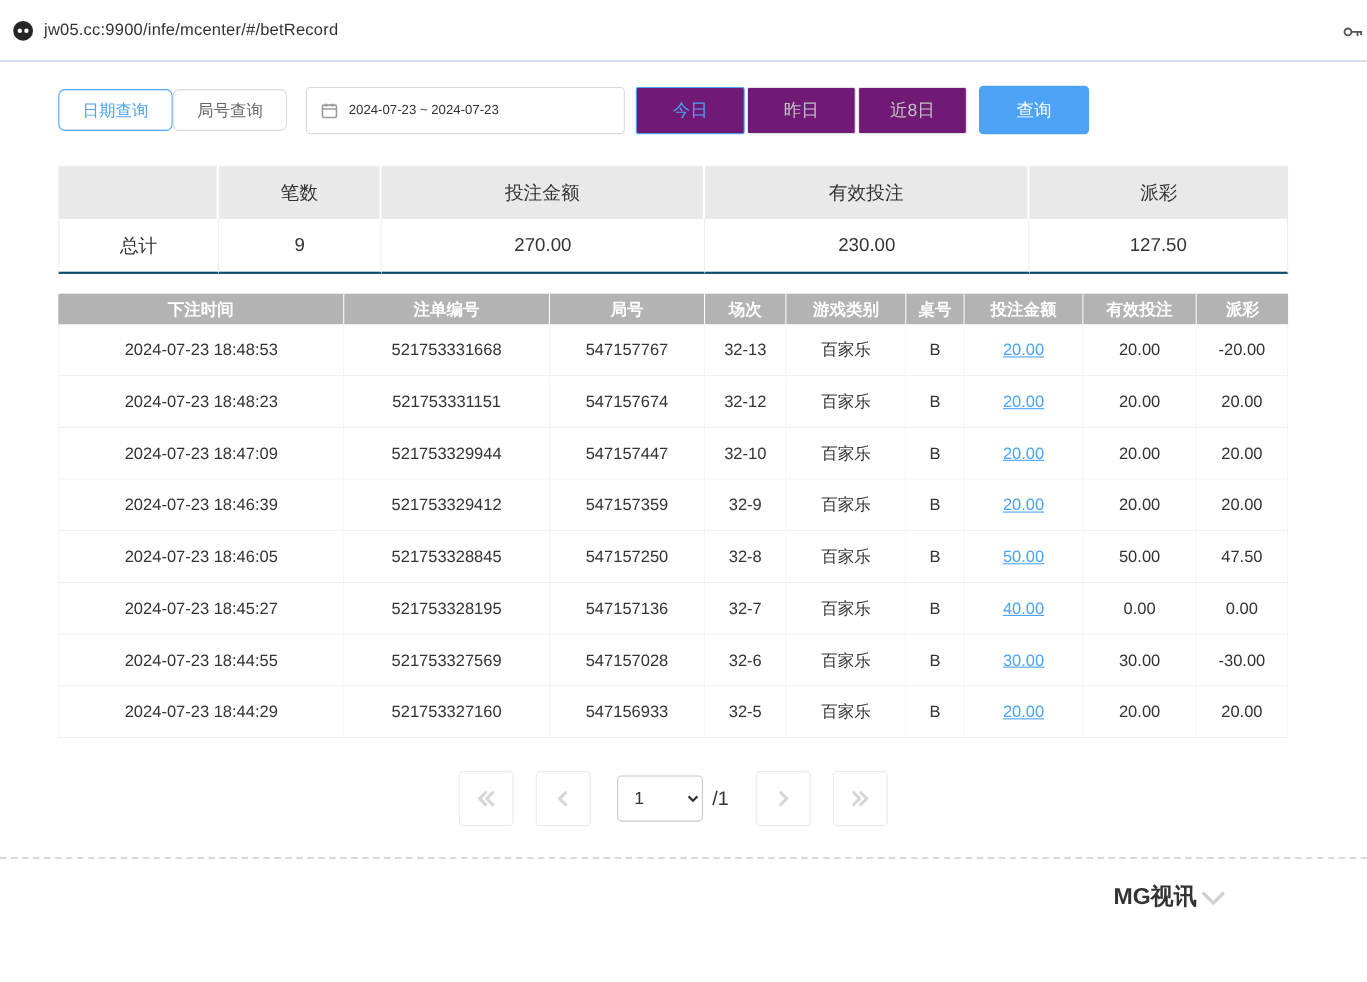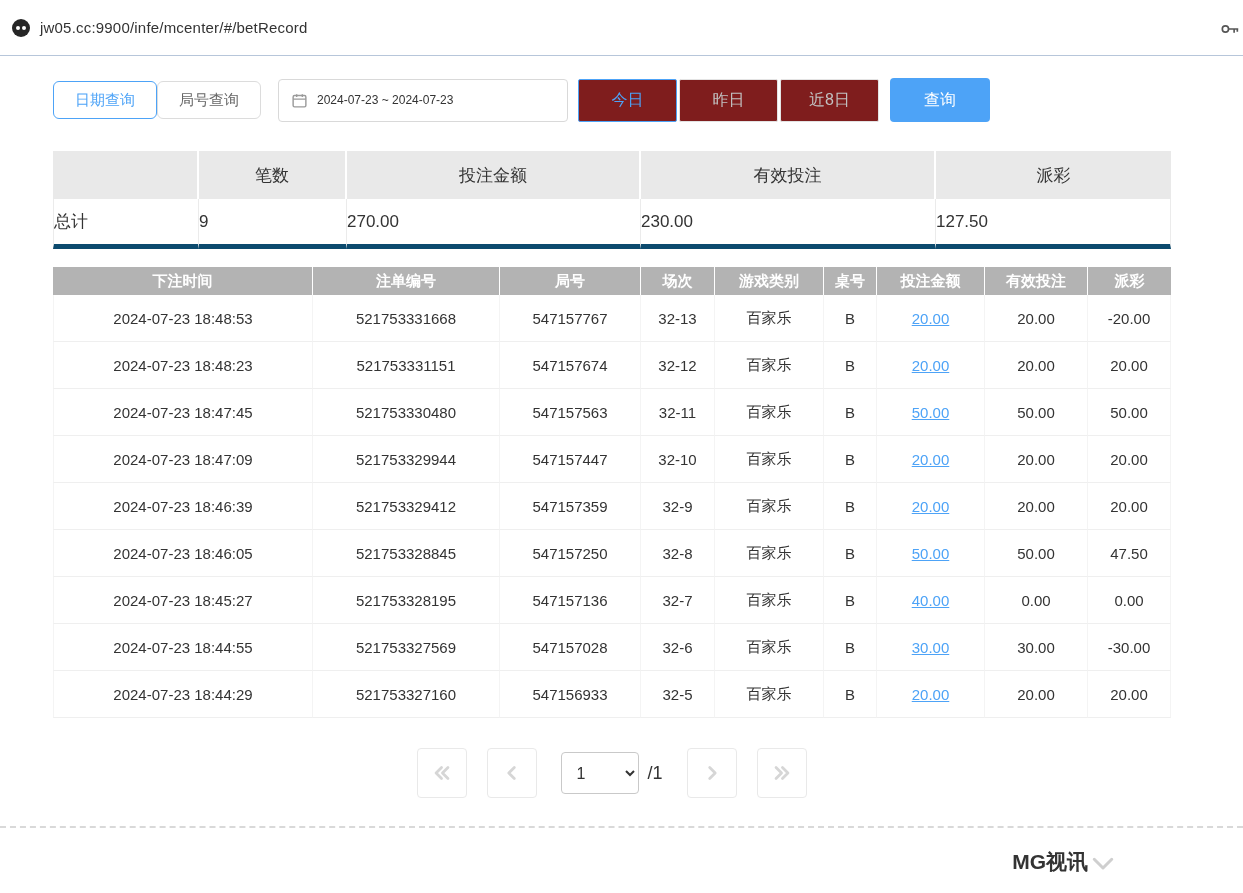--- a/index.html
+++ b/index.html
@@ -23,33 +23,33 @@
   
   .filter-row{display:flex;align-items:center;margin-bottom:29px;}
   .btn{cursor:pointer;background:#fff;font-size:15px;border-radius:6px;}
   .btn-outline-blue{width:104px;height:38px;border:1px solid var(--accent);color:var(--accent);}
   .btn-outline-gray{width:104px;height:38px;border:1px solid #dcdcdc;color:#666;}
   .date-input{margin-left:17px;width:290px;height:43px;border:1px solid #d9d9d9;border-radius:4px;
     display:flex;align-items:center;padding:0 12px;background:#fff;cursor:pointer;}
   .date-input .cal{flex:0 0 auto;margin-right:9px;display:flex;}
   .date-input .range{font-size:12px;color:#333;}
   .quick-group{display:flex;margin-left:10px;gap:2px;}
-  .quick-btn{width:99px;height:43px;background:#7f1d1d;border:1px solid #e3e3e3;color:#c2c2c2;
+  .quick-btn{width:99px;height:43px;background:#701a75;border:1px solid #e3e3e3;color:#c2c2c2;
     font-size:16px;cursor:pointer;border-radius:2px;}
   .quick-btn.active{border:1px solid var(--accent);color:var(--accent);}
   .btn-primary{margin-left:11px;width:100px;height:44px;background:var(--accent);color:#fff;
     border:none;border-radius:4px;font-size:16px;cursor:pointer;}
   
   table{border-collapse:separate;border-spacing:0;table-layout:fixed;}
   .summary{width:1118px;margin-bottom:18px;}
   .summary th{background:#e9e9e9;height:48px;font-size:17px;font-weight:400;color:#333;
     border-right:2px solid #fff;}
   .summary th:last-child{border-right:none;}
-  .summary td{background:#fff;height:50px;font-size:17px;text-align:left;
-    border-bottom:5px solid #0c4a6e;border-right:1px solid #ebebeb;}
+  .summary td{background:#fff;height:50px;font-size:17px;text-align:center;
+    border-bottom:2px solid #0c4a6e;border-right:1px solid #ebebeb;}
   .summary td:first-child{border-left:1px solid #ebebeb;}
   
   .records{width:1118px;}
   .records th{background:var(--table-header-bg);color:#fff;font-weight:700;font-size:15px;
     height:28px;text-align:center;border-right:1px solid #fff;margin-top:29px;}
   .records th:last-child{border-right:none;}
   .records td{height:47px;text-align:center;font-size:15px;color:#333;
     border-bottom:1px solid #efefef;border-right:1px solid #f4f4f4;background:#fff;}
   .records td:first-child{border-left:1px solid #f4f4f4;}
   .bet-link{color:var(--accent);text-decoration:underline;cursor:pointer;}
@@ -179,31 +179,20 @@
           <td>521753331151</td>
           <td>547157674</td>
           <td>32-12</td>
           <td>百家乐</td>
           <td>B</td>
           <td><a class="bet-link">20.00</a></td>
           <td>20.00</td>
           <td>20.00</td>
         </tr>
         <tr>
-          <td>2024-07-23 18:47:45</td>
-          <td>521753330480</td>
-          <td>547157563</td>
-          <td>32-11</td>
-          <td>百家乐</td>
-          <td>B</td>
-          <td><a class="bet-link">50.00</a></td>
-          <td>50.00</td>
-          <td>50.00</td>
-        </tr>
-        <tr>
           <td>2024-07-23 18:47:09</td>
           <td>521753329944</td>
           <td>547157447</td>
           <td>32-10</td>
           <td>百家乐</td>
           <td>B</td>
           <td><a class="bet-link">20.00</a></td>
           <td>20.00</td>
           <td>20.00</td>
         </tr>

